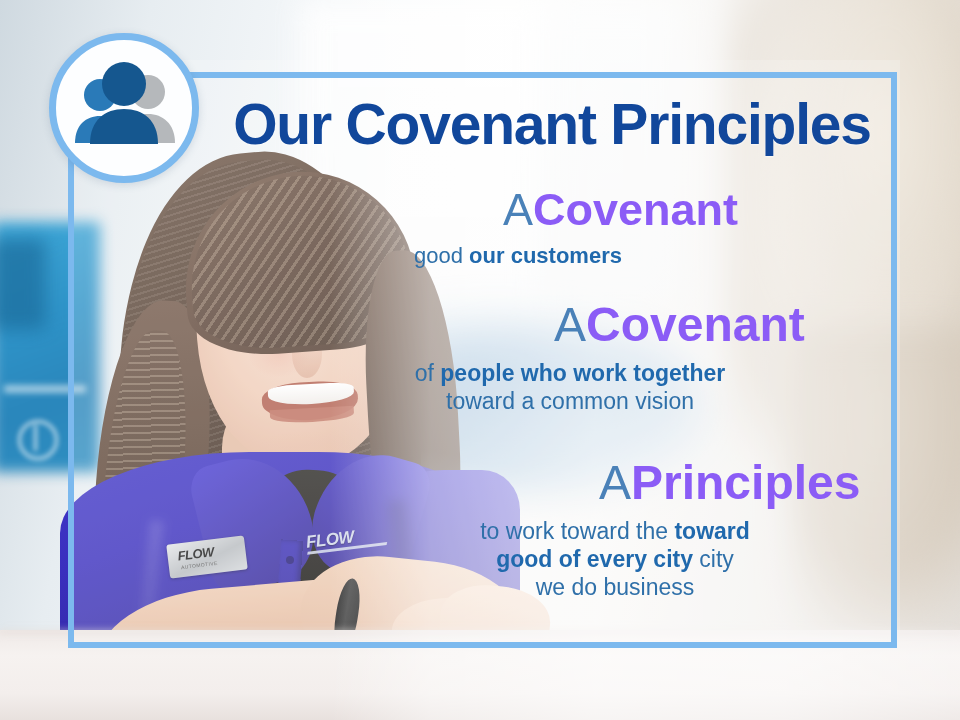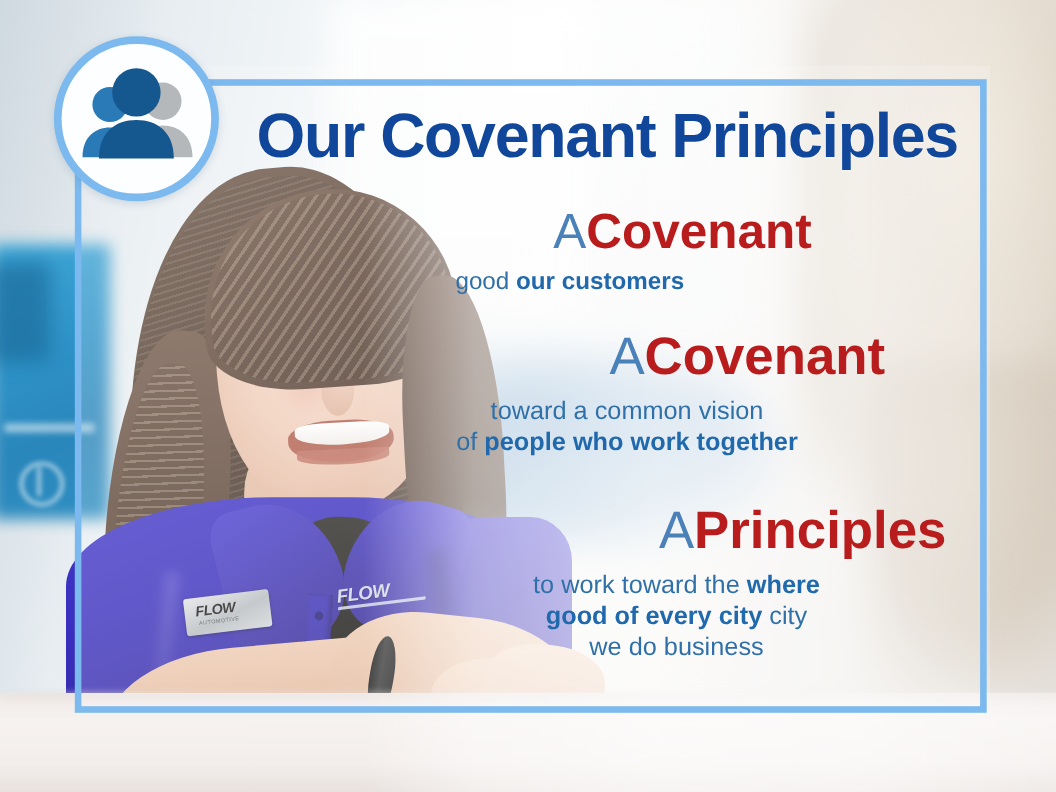--- a/index.html
+++ b/index.html
@@ -177,21 +177,21 @@
 
   
   .title{position:absolute;left:222px;top:96px;width:660px;
     font-size:57px;font-weight:bold;color:#11479b;letter-spacing:-1.2px;
     line-height:1;text-align:center;
     text-shadow:0 1px 2px rgba(255,255,255,.65);}
 
   .block{position:absolute;text-align:center;}
   .hd{white-space:nowrap;line-height:1.05;}
   .hd .a{font-weight:normal;color:#4a81b8;}
-  .hd .w{font-weight:bold;color:#b91c1c;}
+  .hd .w{font-weight:bold;color:#8b5cf6;}
   .sub{color:#2f70a9;line-height:1.22;}
   .sub b{font-weight:bold;color:#2069ad;}
 
   #b1{left:248px;top:186px;width:540px;}
   #b1 .hd{font-size:45px;}
   #b1 .sub{font-size:22px;margin-top:10px;}
 
   #b2{left:300px;top:300px;width:540px;}
   #b2 .hd{font-size:48px;}
   #b2 .sub{font-size:23px;margin-top:9px;}
@@ -300,27 +300,27 @@
   <div class="block" id="b1">
     <div class="hd"><span class="a">A</span> <span class="w">Covenant</span></div>
     <div class="sub">
         <div><span>good </span><b>our customers</b></div>
       </div>
   </div>
 
   <div class="block" id="b2">
     <div class="hd"><span class="a">A</span> <span class="w">Covenant</span></div>
     <div class="sub">
+        <div><span>of </span><b>people who work together</b></div>
         <div><span>toward a common vision</span></div>
-        <div><span>of </span><b>people who work together</b></div>
       </div>
   </div>
 
   <div class="block" id="b3">
     <div class="hd"><span class="a">A</span> <span class="w">Principles</span></div>
     <div class="sub">
-        <div><span>to work toward the </span><b>where</b></div>
+        <div><span>to work toward the </span><b>toward</b></div>
         <div><b>good of every city</b><span> city</span></div>
         <div><span>we do business</span></div>
       </div>
   </div>
 
 </div>
 
 </body></html>

